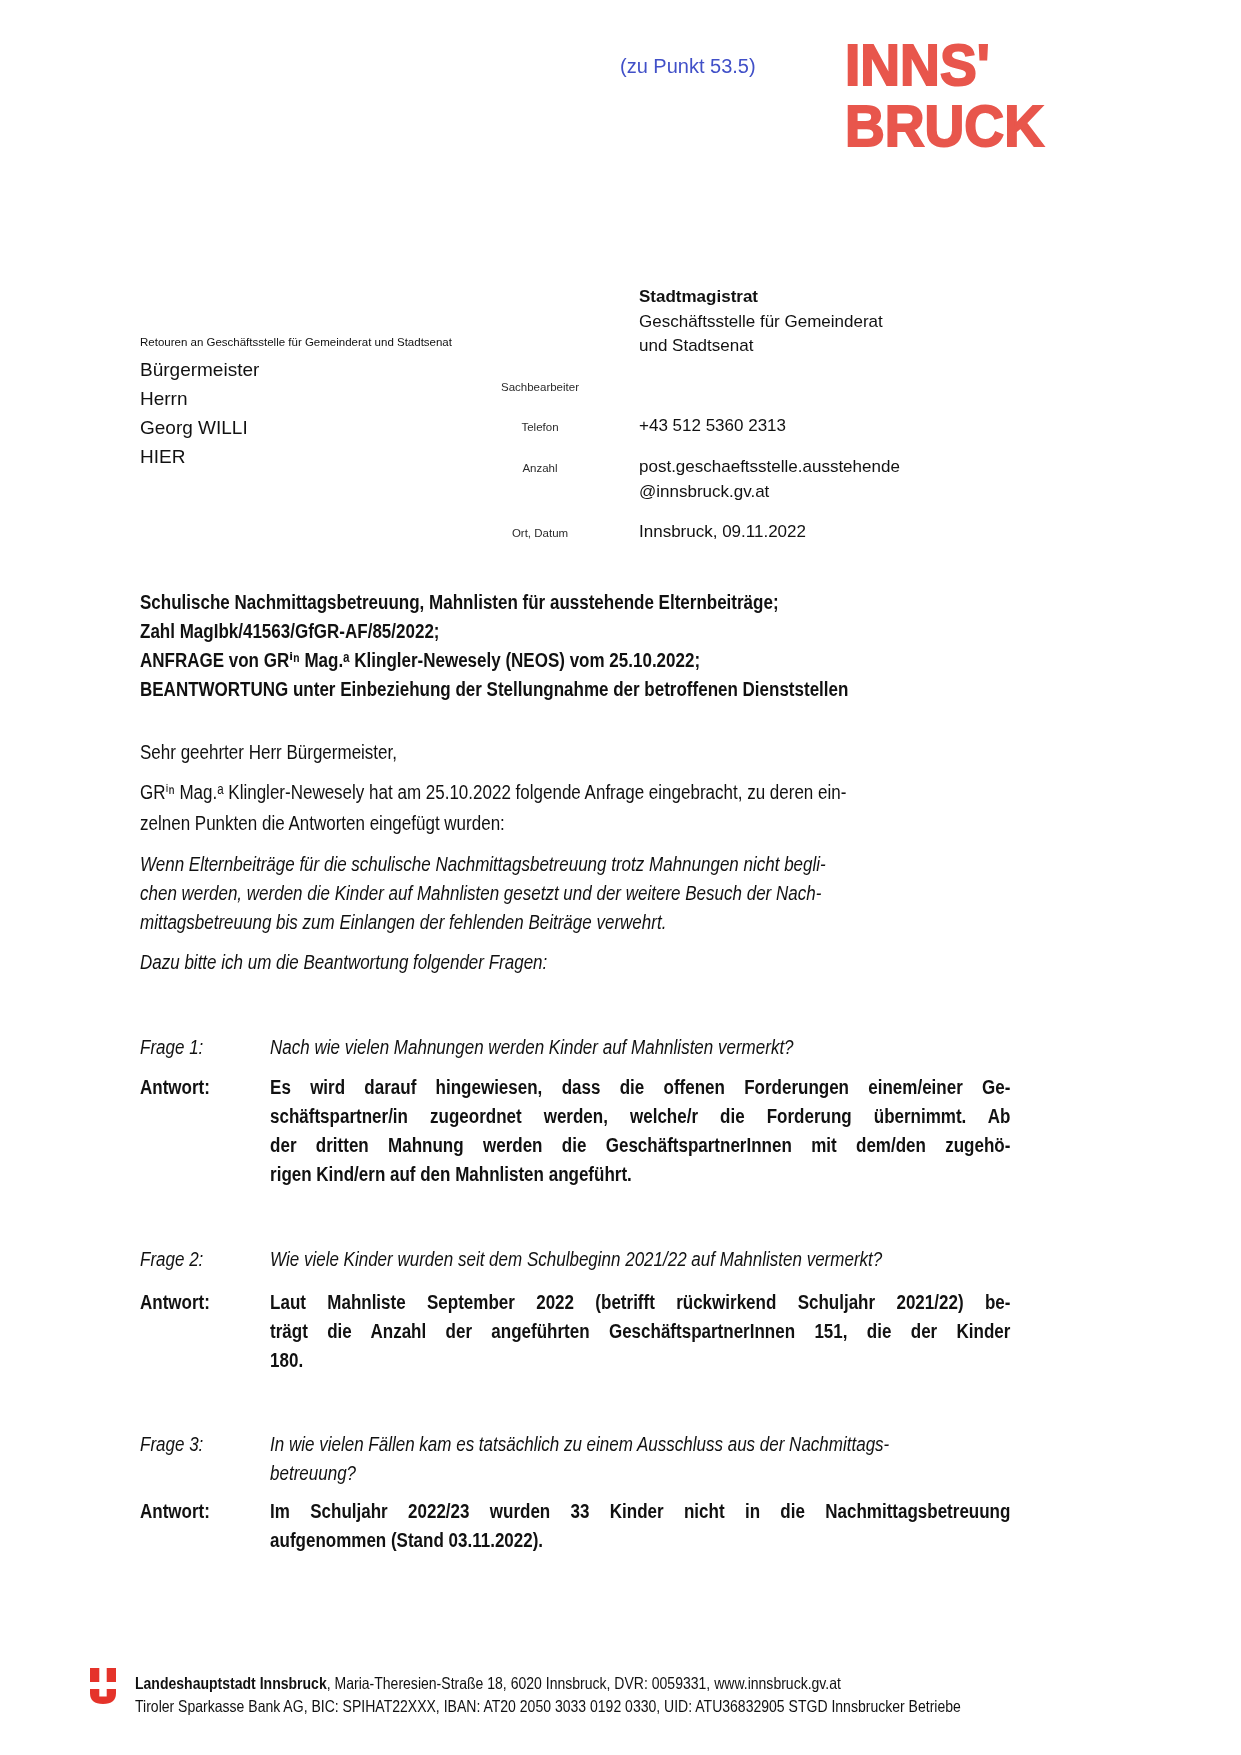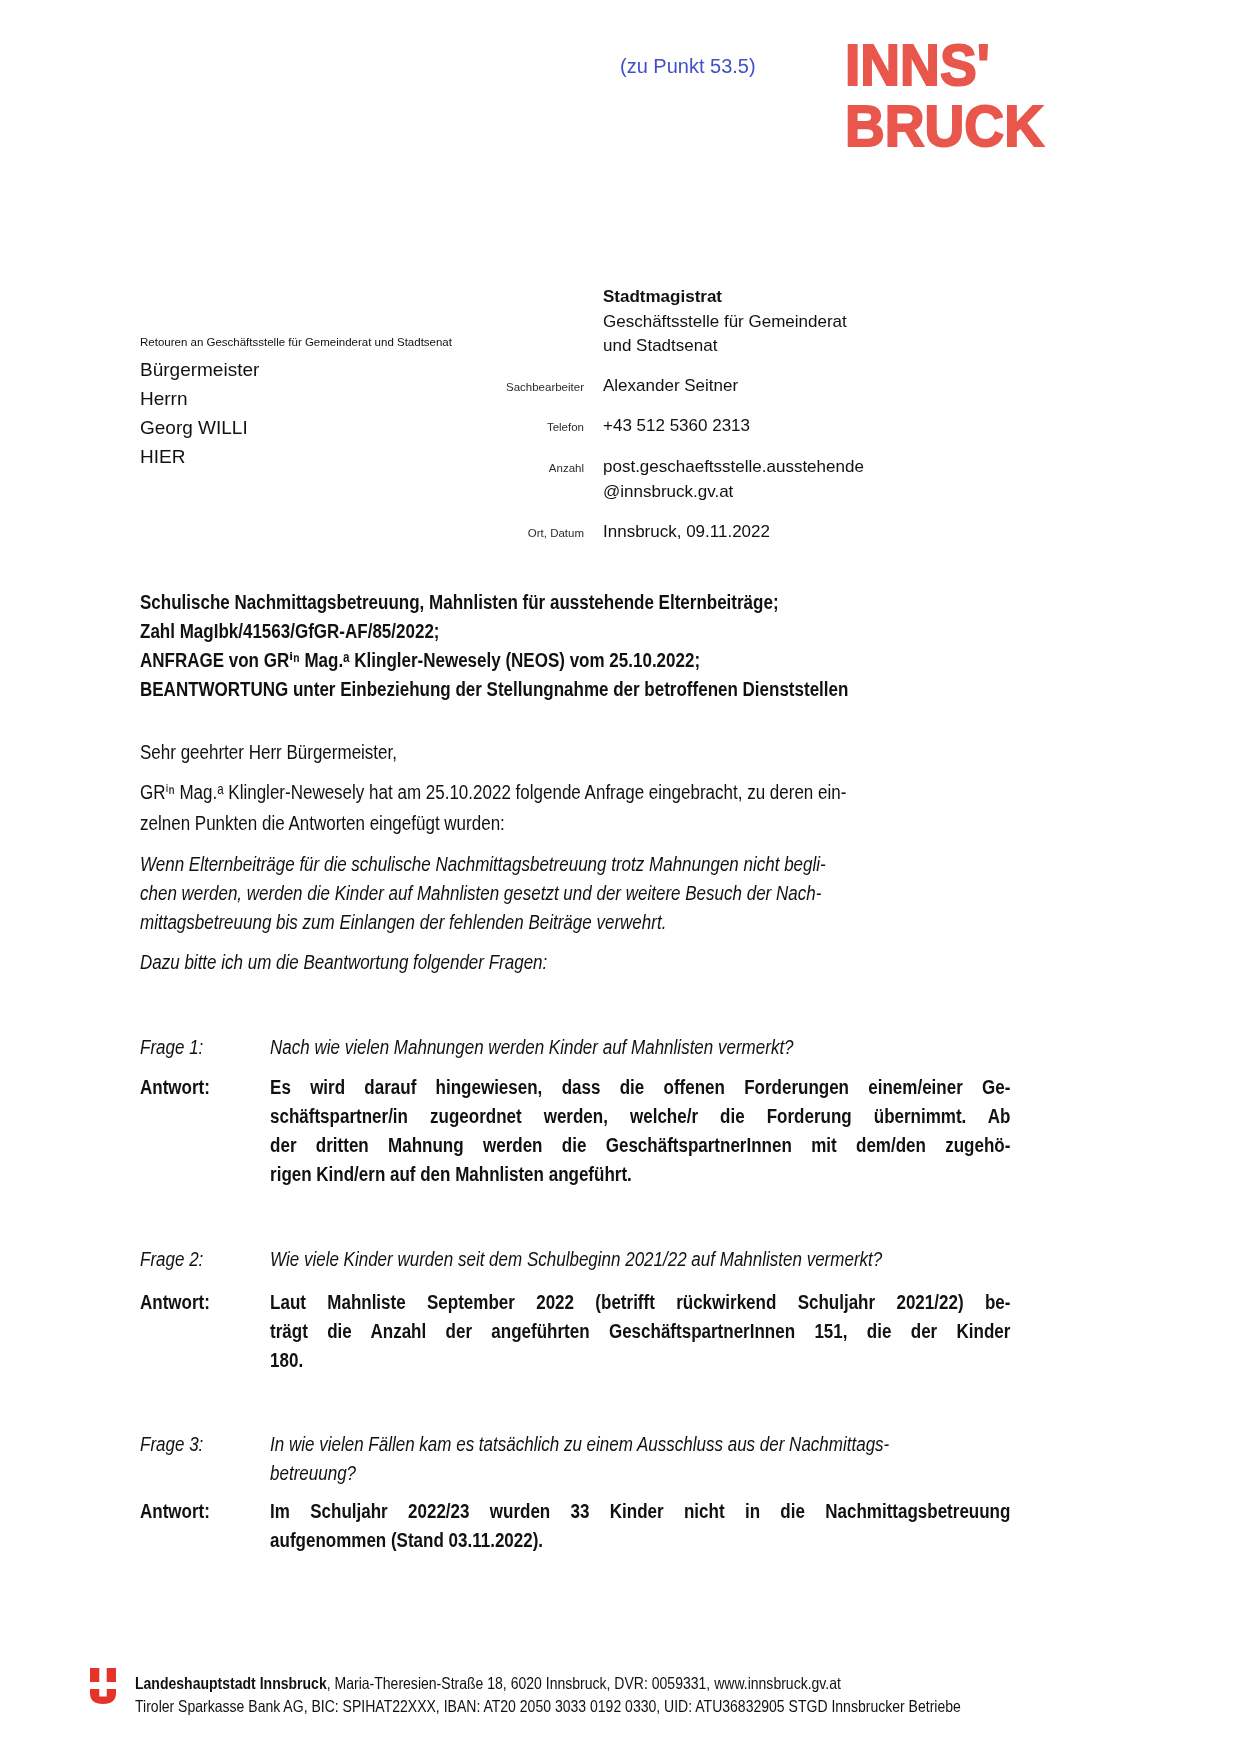--- a/index.html
+++ b/index.html
@@ -36,29 +36,29 @@
     transform-origin: 0 0;
     white-space: nowrap;
   }
 
   
   .recipient { position: absolute; left: 140px; top: 288px; }
   .recipient .return-note { font-size: 11.5px; margin-bottom: 7px; margin-top: 48px; }
   .recipient .addr-lines { font-size: 19px; line-height: 29px; }
 
   
-  .sender { position: absolute; left: 424px; top: 285px; width: 600px; }
+  .sender { position: absolute; left: 460px; top: 285px; width: 600px; }
   .sender .row {
     display: grid;
     grid-template-columns: 160px 1fr;
     column-gap: 19px;
     align-items: baseline;
     line-height: 24.5px;
   }
-  .sender .lbl { font-size: 11.5px; text-align: right; color: #2b2b2b; margin-top: 16px; }
+  .sender .lbl { font-size: 11.5px; text-align: center; color: #2b2b2b; margin-top: 16px; }
   .sender .val { font-size: 17px; }
   .sender .val.bold { font-weight: bold; }
 
   
   .body-wrap {
     position: absolute;
     left: 140px;
     top: 588px;
     width: 1024px;
     transform: scaleX(0.85);
@@ -129,21 +129,20 @@
     <div class="row">
       <span class="lbl"></span>
       <span class="val">Geschäftsstelle für Gemeinderat</span>
     </div>
     <div class="row">
       <span class="lbl"></span>
       <span class="val">und Stadtsenat</span>
     </div>
     <div class="row">
       <span class="lbl">Sachbearbeiter</span>
-      <span class="val">Alexander Seitner</span>
     </div>
     <div class="row">
       <span class="lbl">Telefon</span>
       <span class="val">+43 512 5360 2313</span>
     </div>
     <div class="row">
       <span class="lbl">Anzahl</span>
       <span class="val">post.geschaeftsstelle.ausstehende</span>
     </div>
     <div class="row">

